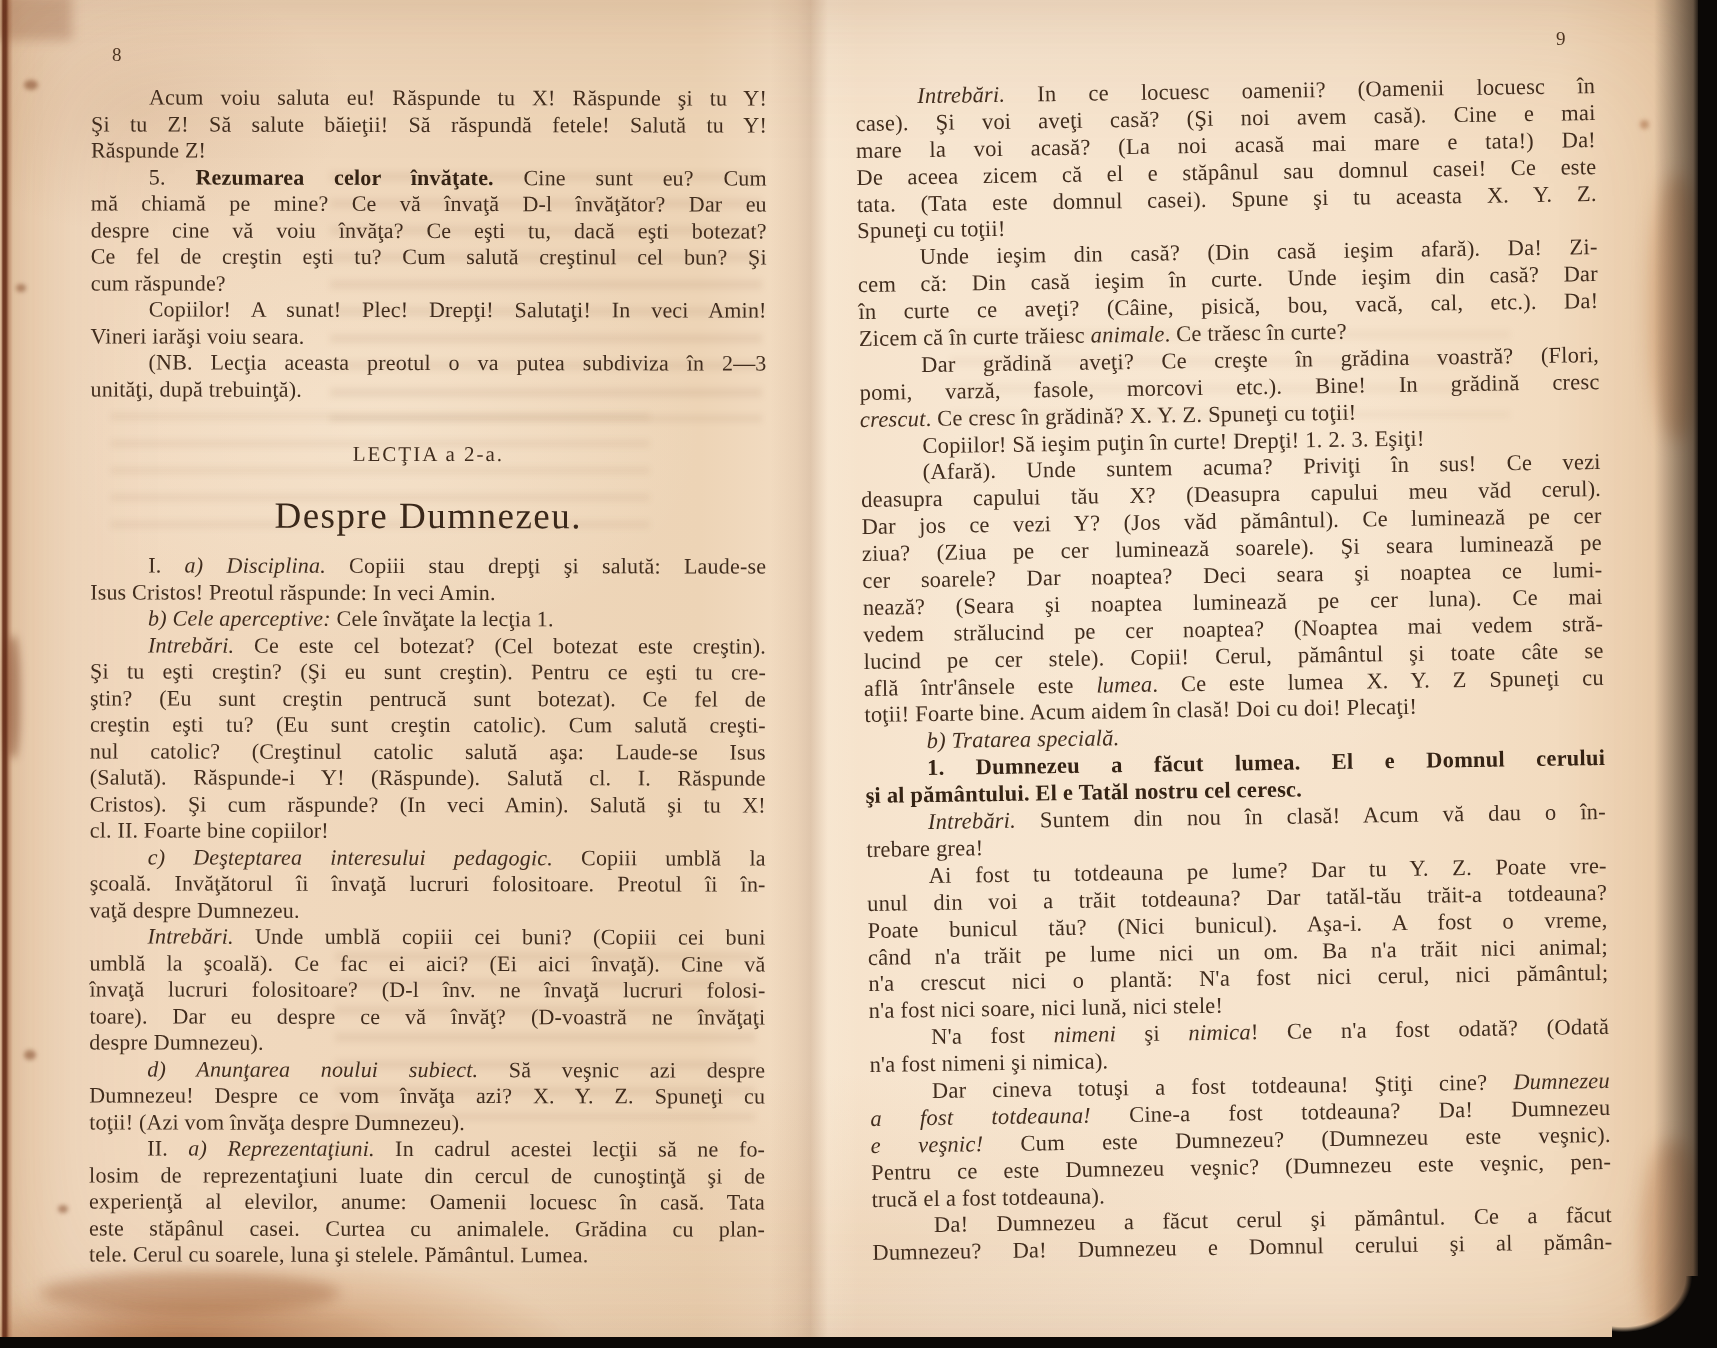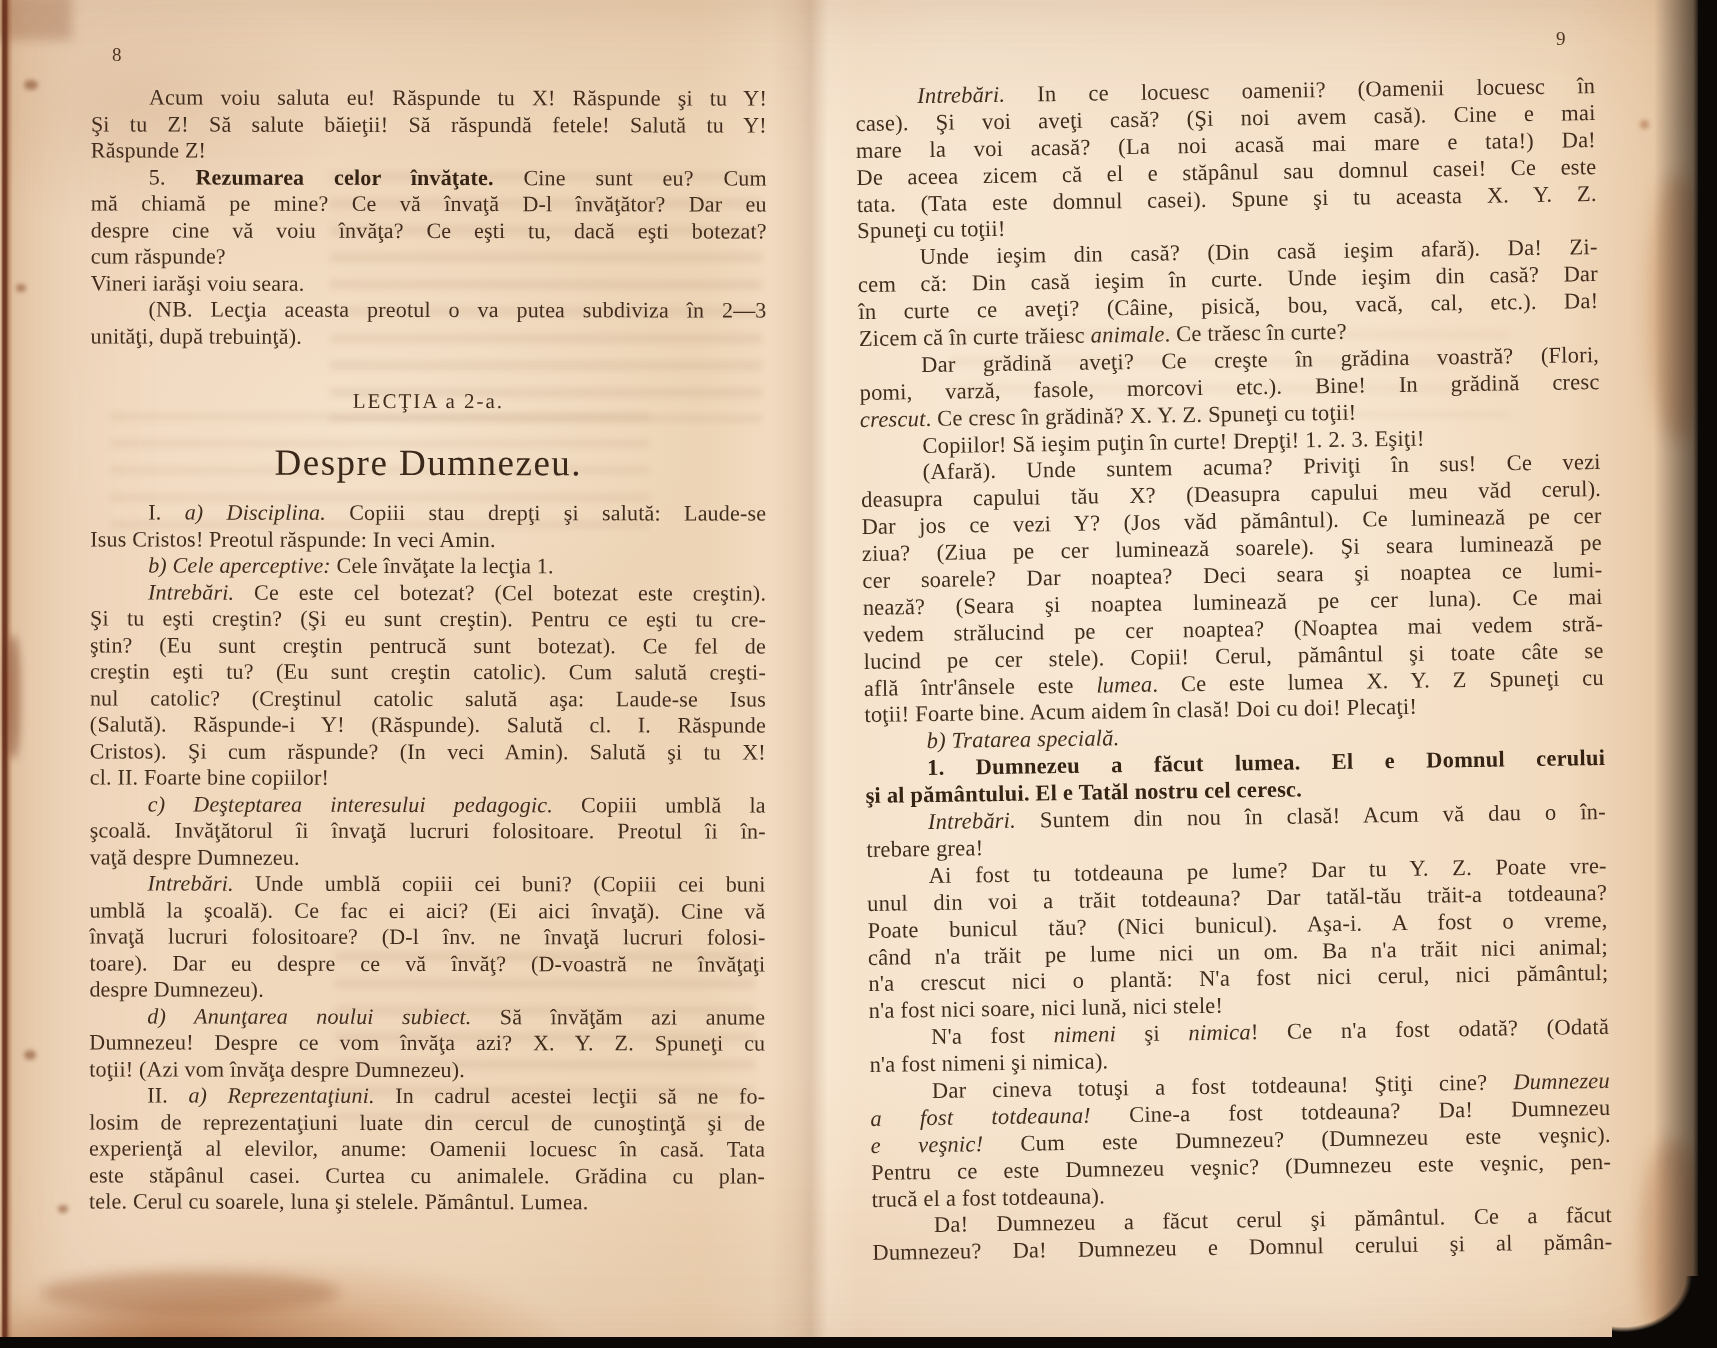--- a/index.html
+++ b/index.html
@@ -96,23 +96,25 @@
   <div class="textcol col-left" id="leftcol">
       <div class="blk para">
         <div class="line first"><span>Acum voiu saluta eu! Răspunde tu X! Răspunde şi tu Y!</span></div>
         <div class="line"><span>Şi tu Z! Să salute băieţii! Să răspundă fetele! Salută tu Y!</span></div>
         <div class="line last"><span>Răspunde Z!</span></div>
       </div>
       <div class="blk para">
         <div class="line first"><span>5. </span><span class="b">Rezumarea celor învăţate.</span><span> Cine sunt eu? Cum</span></div>
         <div class="line"><span>mă chiamă pe mine? Ce vă învaţă D-l învăţător? Dar eu</span></div>
         <div class="line"><span>despre cine vă voiu învăţa? Ce eşti tu, dacă eşti botezat?</span></div>
+        <div class="line"><span>Ce fel de creştin eşti tu? Cum salută creştinul cel bun? Şi</span></div>
         <div class="line last"><span>cum răspunde?</span></div>
       </div>
       <div class="blk para">
+        <div class="line first"><span>Copiilor! A sunat! Plec! Drepţi! Salutaţi! In veci Amin!</span></div>
         <div class="line last"><span>Vineri iarăşi voiu seara.</span></div>
       </div>
       <div class="blk para">
         <div class="line first"><span>(NB. Lecţia aceasta preotul o va putea subdiviza în 2—3</span></div>
         <div class="line last"><span>unităţi, după trebuinţă).</span></div>
       </div>
       <div class="blk heading">
         <div class="line last"><span>LECŢIA a 2-a.</span></div>
       </div>
       <div class="blk title">
@@ -141,21 +143,21 @@
         <div class="line last"><span>vaţă despre Dumnezeu.</span></div>
       </div>
       <div class="blk para">
         <div class="line first"><span class="it">Intrebări.</span><span> Unde umblă copiii cei buni? (Copiii cei buni</span></div>
         <div class="line"><span>umblă la şcoală). Ce fac ei aici? (Ei aici învaţă). Cine vă</span></div>
         <div class="line"><span>învaţă lucruri folositoare? (D-l înv. ne învaţă lucruri folosi-</span></div>
         <div class="line"><span>toare). Dar eu despre ce vă învăţ? (D-voastră ne învăţaţi</span></div>
         <div class="line last"><span>despre Dumnezeu).</span></div>
       </div>
       <div class="blk para">
-        <div class="line first"><span class="it">d) Anunţarea noului subiect.</span><span> Să învăţăm azi anume</span></div>
+        <div class="line first"><span class="it">d) Anunţarea noului subiect.</span><span> Să veşnic azi despre</span></div>
         <div class="line"><span>Dumnezeu! Despre ce vom învăţa azi? X. Y. Z. Spuneţi cu</span></div>
         <div class="line last"><span>toţii! (Azi vom învăţa despre Dumnezeu).</span></div>
       </div>
       <div class="blk para">
         <div class="line first"><span>II. </span><span class="it">a) Reprezentaţiuni.</span><span> In cadrul acestei lecţii să ne fo-</span></div>
         <div class="line"><span>losim de reprezentaţiuni luate din cercul de cunoştinţă şi de</span></div>
         <div class="line"><span>experienţă al elevilor, anume: Oamenii locuesc în casă. Tata</span></div>
         <div class="line"><span>este stăpânul casei. Curtea cu animalele. Grădina cu plan-</span></div>
         <div class="line last"><span>tele. Cerul cu soarele, luna şi stelele. Pământul. Lumea.</span></div>
       </div>

